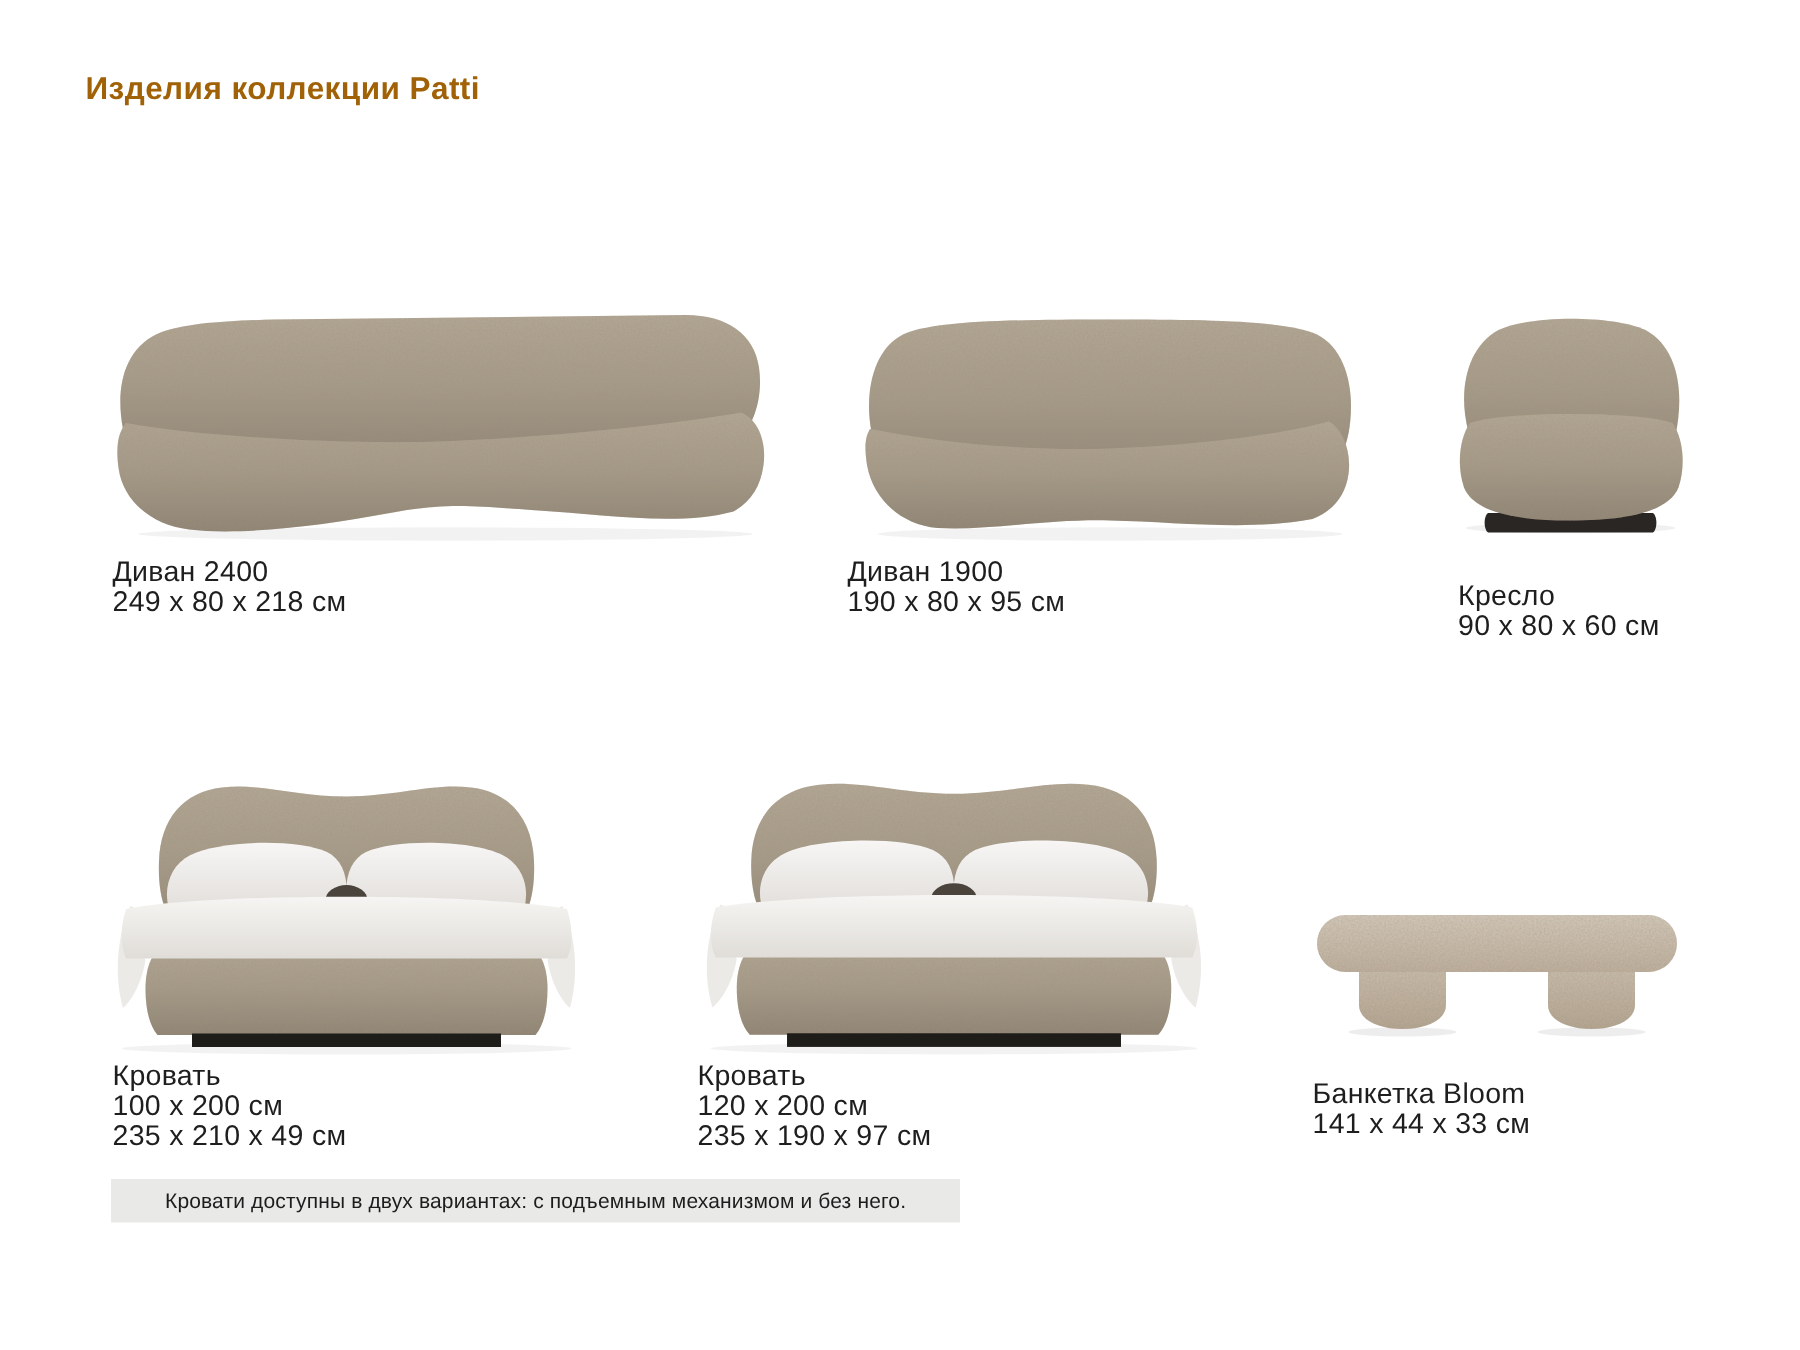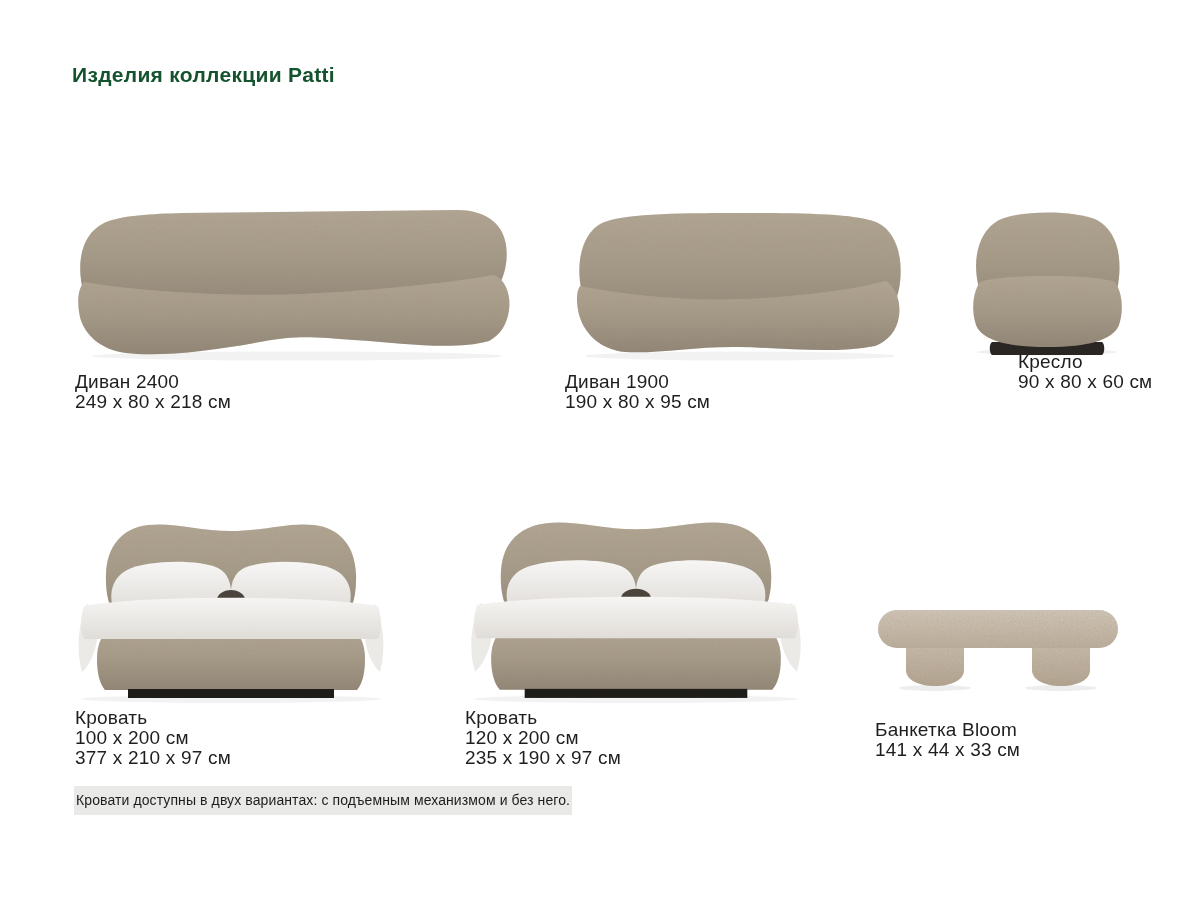--- a/index.html
+++ b/index.html
@@ -4,47 +4,47 @@
 <style>
   html,body { margin:0; padding:0; }
   body {
     width:1200px; height:900px; position:relative; overflow:hidden;
     background:#ffffff;
     font-family:"Liberation Sans", sans-serif;
     color:#1e1e1e;
   }
   .page-title {
     position:absolute; left:57px; top:48px;
-    font-size:21px; font-weight:600; letter-spacing:.3px; color:#14532d;
-    margin:15px;
+    font-size:21px; font-weight:600; letter-spacing:.3px; color:#a16207;
+    margin:0;
   }
   .figure { position:absolute; }
   .figure svg { display:block; width:100%; height:100%; }
   .label {
     position:absolute;
     font-size:19px; line-height:20px; font-weight:500; letter-spacing:.2px;
     color:#1e1e1e; white-space:nowrap;
   }
   .note {
     position:absolute; left:74px; top:786px;
-    height:29px; line-height:29px; padding:0 2px;
+    height:29px; line-height:29px; padding:0 36px;
     background:#e9e9e7; color:#1d1d1d;
     font-size:14px; font-weight:500; letter-spacing:.1px;
     white-space:nowrap;
   }
   
   #fig-sofa2400 { left:72px;  top:204px; width:440px; height:158px; }
   #fig-sofa1900 { left:575px; top:202px; width:330px; height:160px; }
   #fig-armchair { left:970px; top:206px; width:155px; height:150px; }
   #fig-bed180   { left:70px;  top:512px; width:322px; height:192px; }
   #fig-bed160   { left:462px; top:510px; width:348px; height:194px; }
   #fig-bench    { left:872px; top:600px; width:252px; height:92px;  }
   #lbl-sofa2400 { left:75px;  top:372px; }
   #lbl-sofa1900 { left:565px; top:372px; }
-  #lbl-armchair { left:972px; top:352px;margin-left:46px; }
+  #lbl-armchair { left:972px; top:388px; }
   #lbl-bed180   { left:75px;  top:708px; }
   #lbl-bed160   { left:465px; top:708px; }
   #lbl-bench    { left:875px; top:720px; }
 </style>
 </head>
 <body>
 
 <svg width="0" height="0" style="position:absolute" aria-hidden="true">
   <defs>
     <linearGradient id="fabricGrad" x1="0" y1="0" x2="0" y2="1">
@@ -146,21 +146,21 @@
 </div>
 
 <div class="figure" id="fig-bed180">
   <svg viewBox="0 0 322 192" preserveAspectRatio="none">
       <use href="#bed-art" xlink:href="#bed-art"></use>
     </svg>
 </div>
 <div class="label" id="lbl-bed180">
   <div>Кровать</div>
   <div>100 x 200 см</div>
-  <div>377 x 210 x 97 см</div>
+  <div>235 x 210 x 49 см</div>
 </div>
 
 <div class="figure" id="fig-bed160">
   <svg viewBox="0 0 322 192" preserveAspectRatio="none">
       <use href="#bed-art" xlink:href="#bed-art"></use>
     </svg>
 </div>
 <div class="label" id="lbl-bed160">
   <div>Кровать</div>
   <div>120 x 200 см</div>

